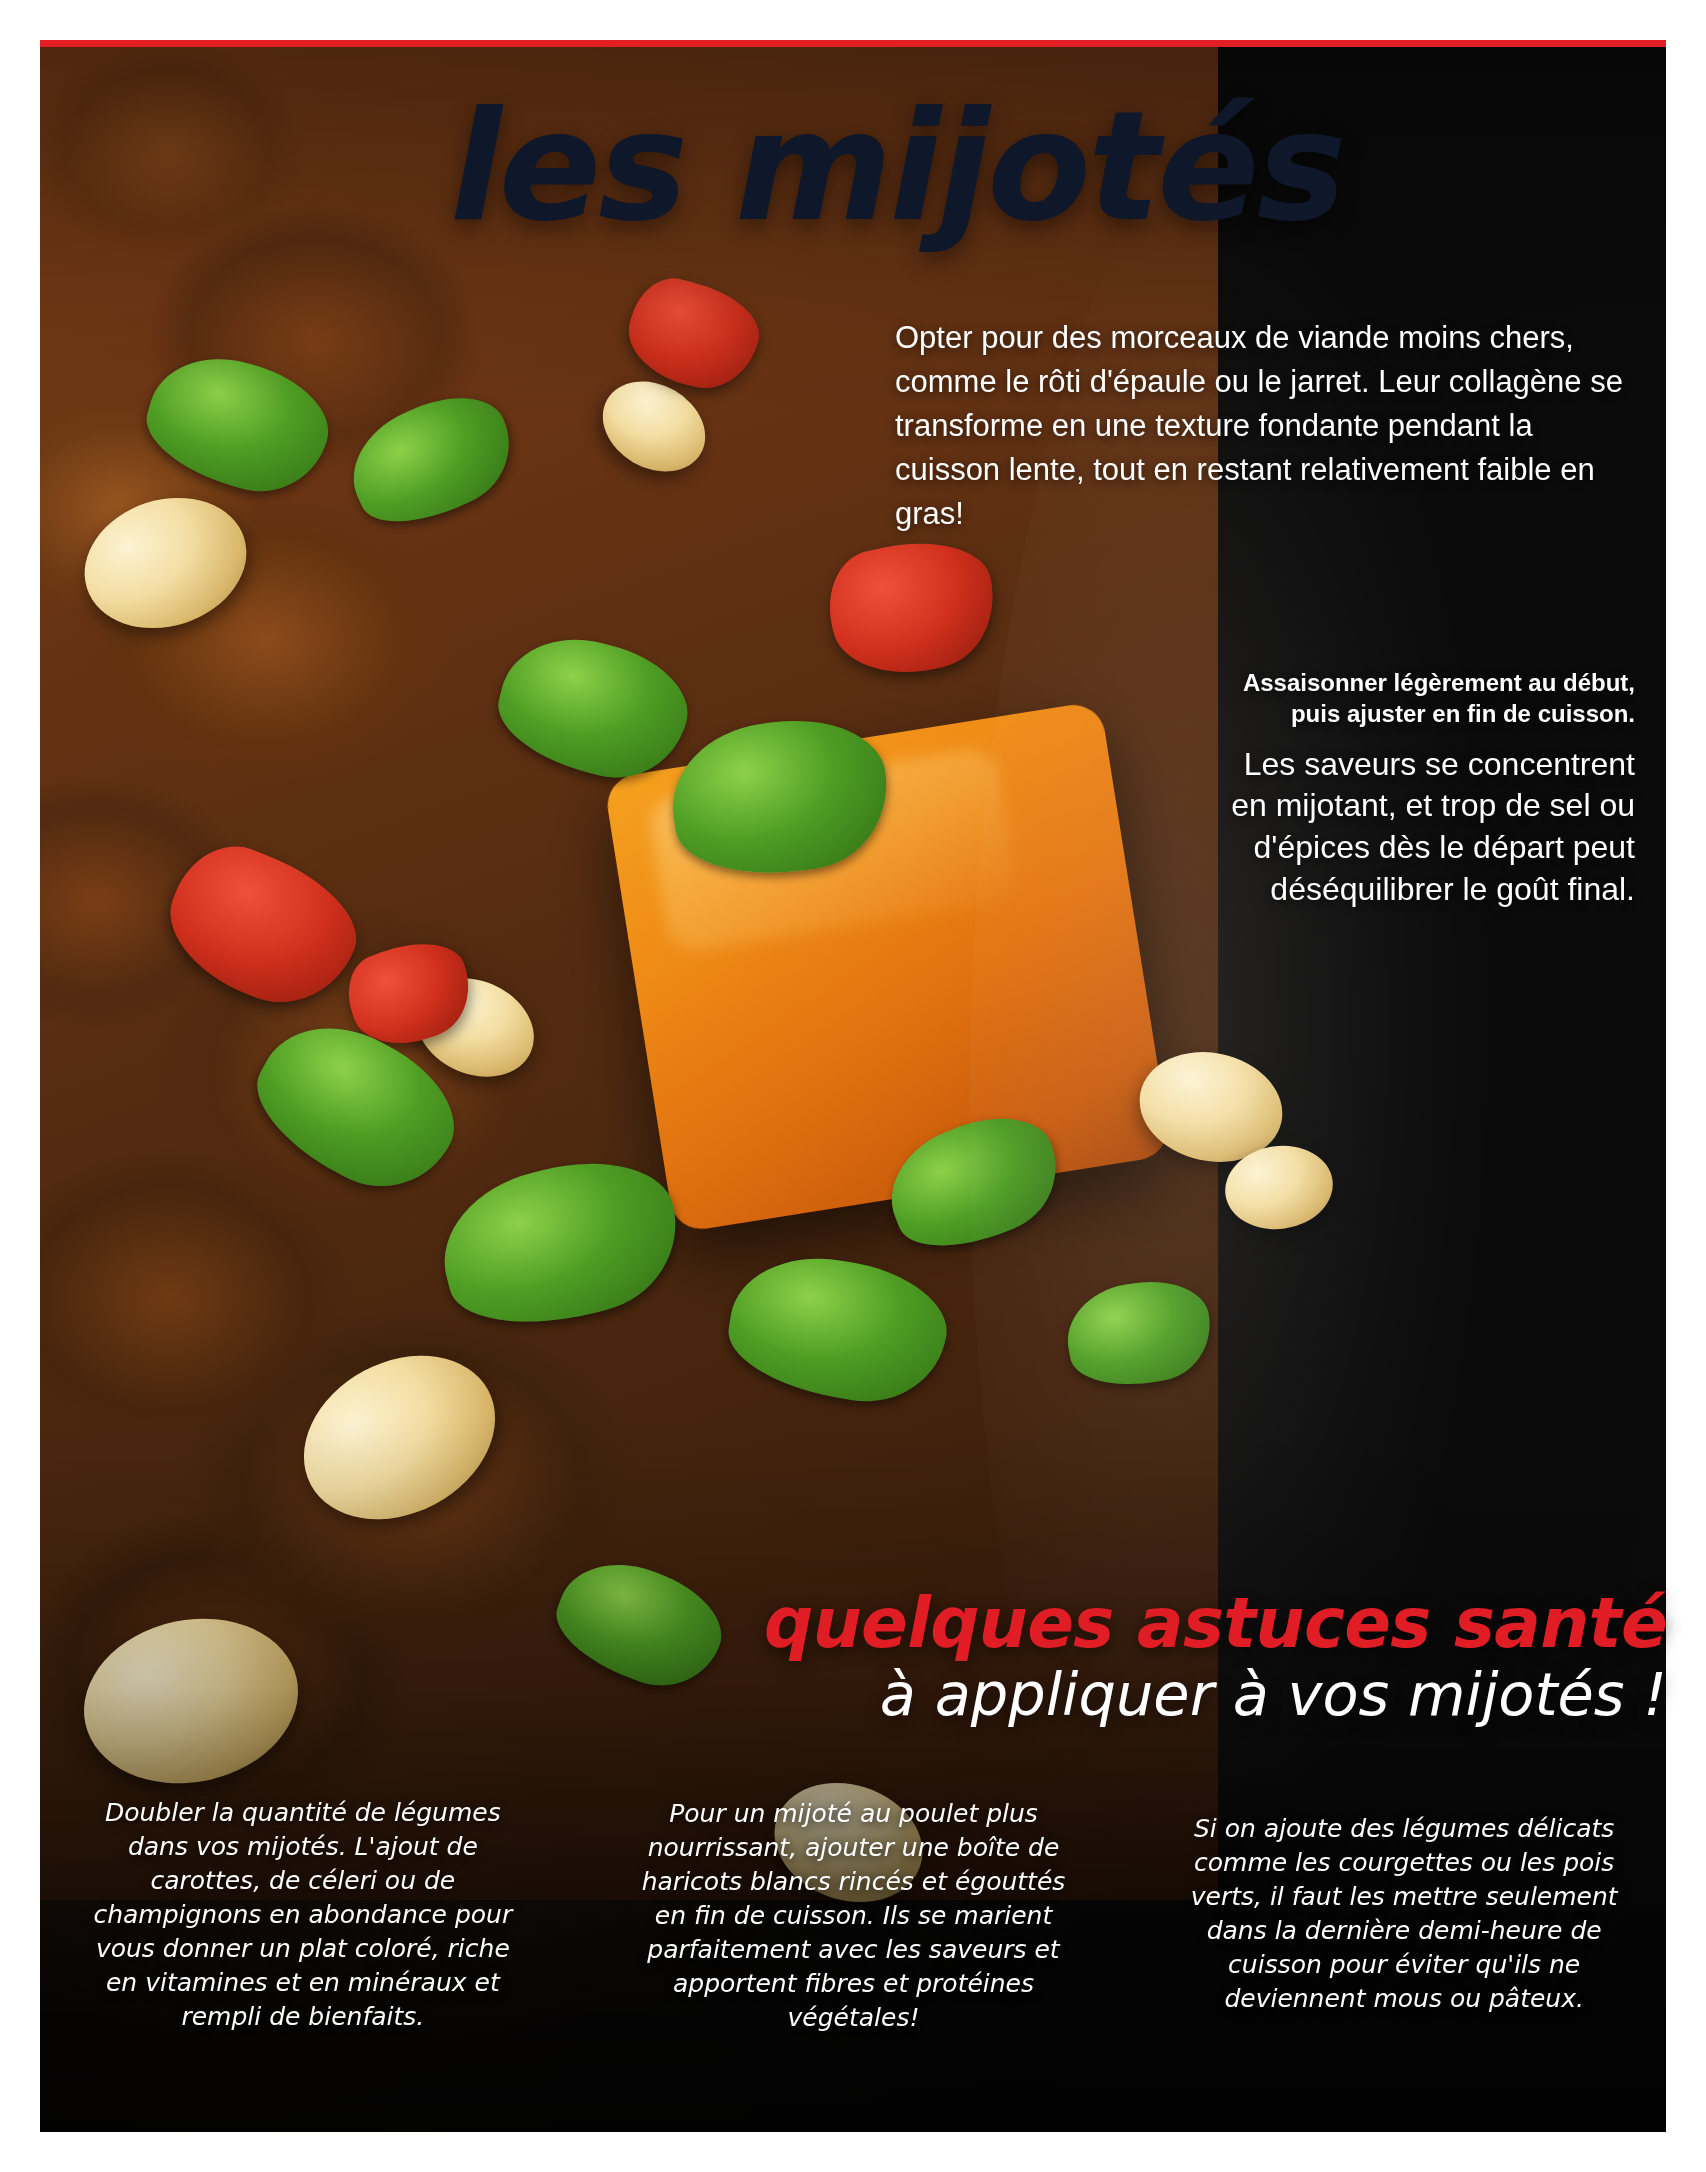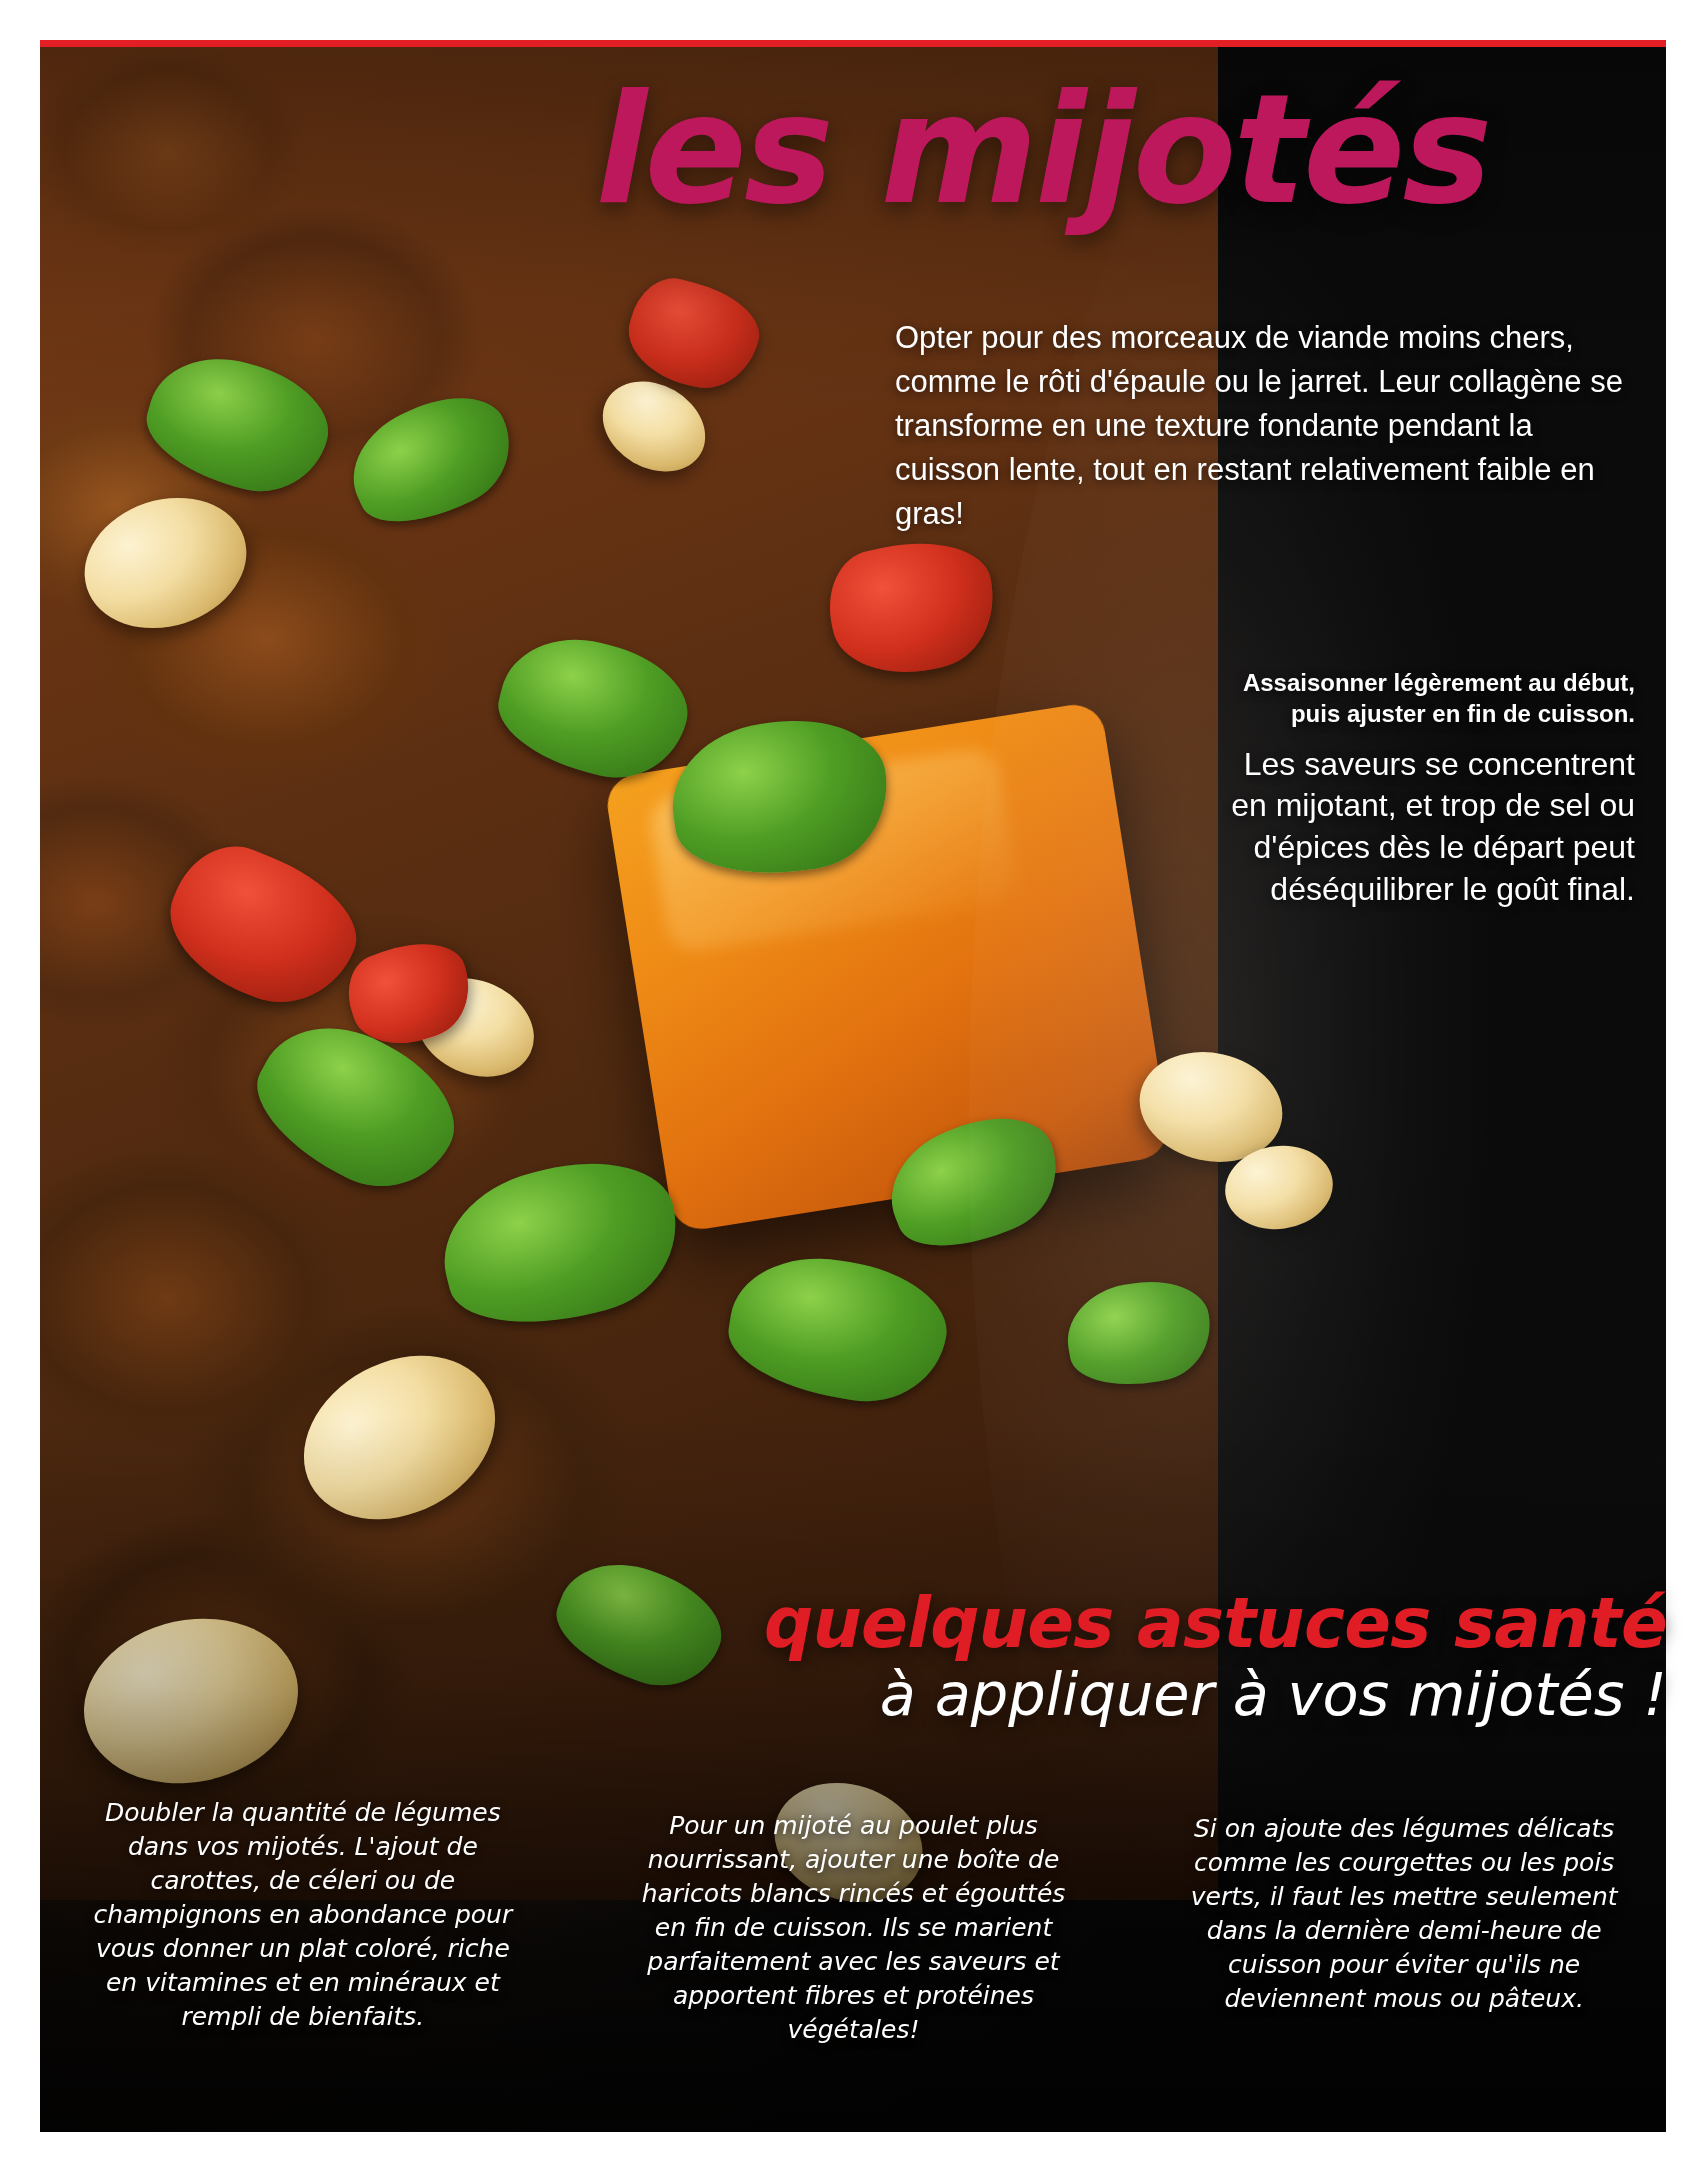--- a/index.html
+++ b/index.html
@@ -145,24 +145,24 @@
     right: 0;
     top: 0;
     height: 374px;
     background: linear-gradient(to bottom, rgba(0,0,0,0.35) 0%, rgba(0,0,0,0.06) 70%, rgba(0,0,0,0) 100%);
   }
 
   
   .title {
     position: absolute;
     right: 72px;
-    top: 79px;
+    top: 96px;
     width: 1185px;
-    text-align: center;
-    color: #be185d;
+    text-align: left;
+    color: #0f172a;
     font-family: "DejaVu Sans", sans-serif;
     font-weight: 700;
     font-style: italic;
     font-size: 151px;
     line-height: 0.95;
     letter-spacing: -2.9px;
     text-shadow: 0 7.2px 21.6px rgba(0,0,0,0.45);
   }
 
   .intro {
@@ -241,21 +241,21 @@
     flex: 1 1 0;
     text-align: center;
     color: #ffffff;
     font-family: "DejaVu Sans", sans-serif;
     font-style: italic;
     font-size: 25px;
     line-height: 1.36;
     text-shadow: 0 2.2px 10px rgba(0,0,0,0.75);
   }
   .col-3 { position: relative; top: 16px; }
-  .col-2 { position: relative; top: 13px; text-align: center; }
+  .col-2 { position: relative; top: 1px; text-align: center; }
 </style>
 </head>
 <body>
 
 <div id="page">
 
   <div class="top-rule"></div>
 
   <div class="photo">
     <div class="pot"></div>

